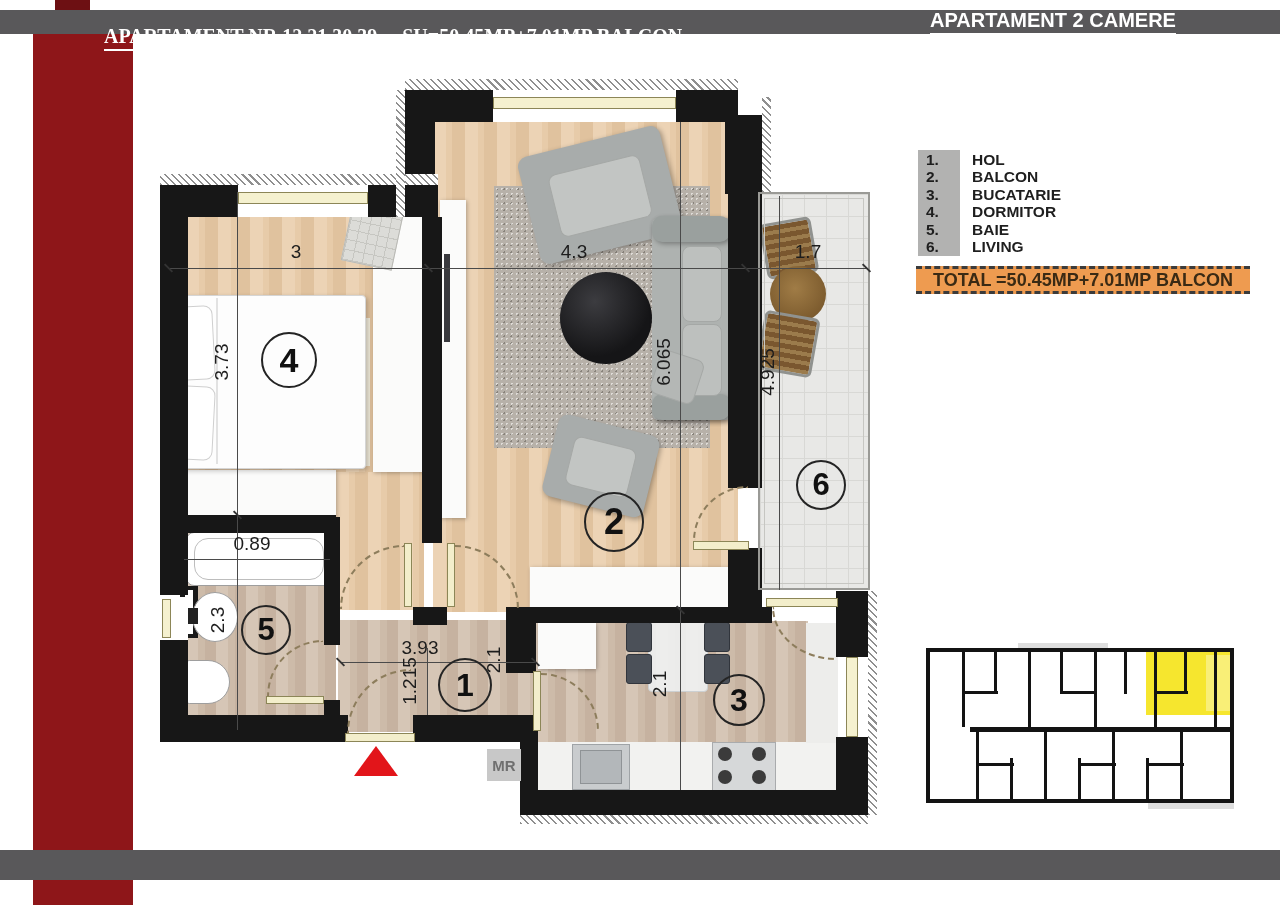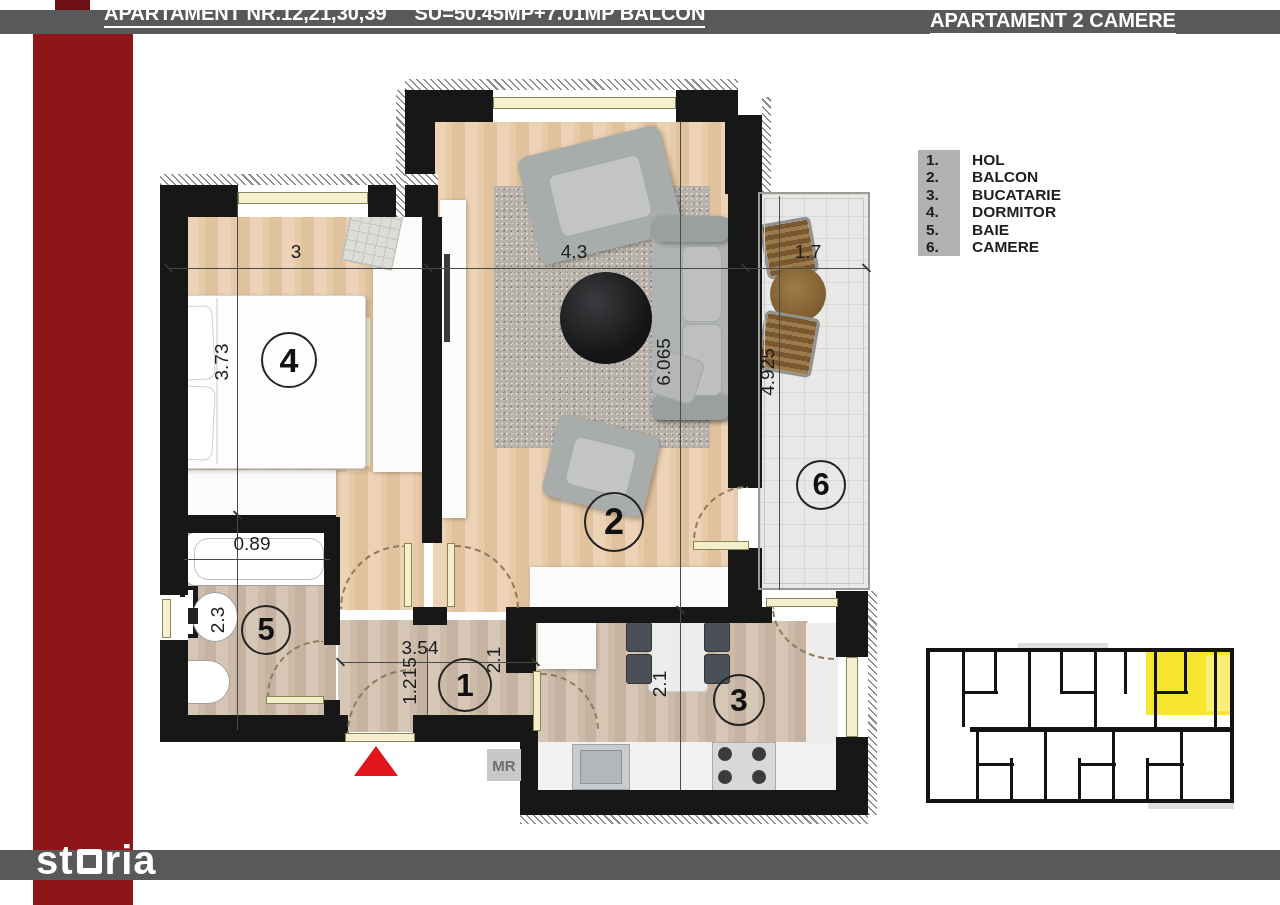--- a/index.html
+++ b/index.html
@@ -90,41 +90,44 @@
 </style>
 </head>
 <body>
 
 <div id="page">
 
   <div class="stripe" style="left:55px;top:0;width:35px;height:12px;background:#6d1013;"></div>
   <div class="stripe" style="left:33px;top:32px;width:100px;height:873px;"></div>
 
   <div class="bar" style="top:10px;"></div>
-  <div class="bar-title" style="left:104px;top:3px;"><span>APARTAMENT NR.12,21,30,39     SU=50.45MP+7.01MP BALCON</span></div>
+  <div class="bar-title" style="left:104px;top:26px;font-family:Liberation Serif, serif;"><span>APARTAMENT NR.12,21,30,39     SU=50.45MP+7.01MP BALCON</span></div>
   <div class="bar-title" style="left:930px;top:10px;"><span>APARTAMENT 2 CAMERE</span></div>
 
 
   <div class="leg-nums"></div>
   <div class="leg-col" style="left:926px;top:151px;">
     <div>1.</div>
     <div>2.</div>
     <div>3.</div>
     <div>4.</div>
     <div>5.</div>
     <div>6.</div>
   </div>
   <div class="leg-col" style="left:972px;top:151px;font-weight:bold;">
     <div>HOL</div>
     <div>BALCON</div>
     <div>BUCATARIE</div>
     <div>DORMITOR</div>
     <div>BAIE</div>
-    <div>CAMERE</div>
-  </div>
+    <div>LIVING</div>
+  </div>
+  <div class="total">
+      <span>TOTAL =50.45MP+7.01MP BALCON</span>
+    </div>
 
   <div class="wood" style="left:186px;top:217px;width:236px;height:255px;"></div>
   <div class="wood" style="left:336px;top:472px;width:88px;height:138px;"></div>
   <div class="wood" style="left:433px;top:120px;width:305px;height:492px;"></div>
   <div class="woodg" style="left:338px;top:620px;width:198px;height:112px;"></div>
   <div class="woodg" style="left:536px;top:621px;width:272px;height:122px;"></div>
   <div class="woodg" style="left:186px;top:532px;width:150px;height:183px;"></div>
   <div class="tile" style="left:760px;top:194px;width:108px;height:396px;"></div>
 
   <div class="white" style="left:186px;top:470px;width:150px;height:47px;"></div>
@@ -262,21 +265,21 @@
 
   <div class="dim" style="left:296px;top:252px;">3</div>
   <div class="dim" style="left:574px;top:252px;">4.3</div>
   <div class="dim" style="left:808px;top:252px;">1.7</div>
   <div class="dim v" style="left:222px;top:362px;">3.73</div>
   <div class="dim v" style="left:218px;top:620px;">2.3</div>
   <div class="dim" style="left:252px;top:544px;">0.89</div>
   <div class="dim v" style="left:664px;top:362px;">6.065</div>
   <div class="dim v" style="left:660px;top:684px;">2.1</div>
   <div class="dim v" style="left:768px;top:372px;">4.925</div>
-  <div class="dim" style="left:420px;top:648px;">3.54</div>
+  <div class="dim" style="left:420px;top:648px;">3.93</div>
   <div class="dim v" style="left:410px;top:681px;">1.215</div>
   <div class="dim v" style="left:494px;top:660px;">2.1</div>
 
   <div class="circle" style="left:261px;top:332px;width:52px;height:52px;font-size:34px;">4</div>
   <div class="circle" style="left:584px;top:492px;width:56px;height:56px;font-size:36px;">2</div>
   <div class="circle" style="left:796px;top:460px;width:46px;height:46px;font-size:31px;">6</div>
   <div class="circle" style="left:241px;top:605px;width:46px;height:46px;font-size:31px;">5</div>
   <div class="circle" style="left:438px;top:658px;width:50px;height:50px;font-size:32px;">1</div>
   <div class="circle" style="left:713px;top:674px;width:48px;height:48px;font-size:32px;">3</div>
 
@@ -311,15 +314,14 @@
     <div class="mw" style="left:262px;top:89px;width:3px;height:67px;"></div>
     <div class="mw" style="left:92px;top:115px;width:3px;height:45px;"></div>
     <div class="mw" style="left:160px;top:115px;width:3px;height:45px;"></div>
     <div class="mw" style="left:228px;top:115px;width:3px;height:45px;"></div>
     <div class="mw" style="left:58px;top:120px;width:38px;height:3px;"></div>
     <div class="mw" style="left:160px;top:120px;width:38px;height:3px;"></div>
     <div class="mw" style="left:228px;top:120px;width:38px;height:3px;"></div>
   </div>
 
   <div class="bar" style="top:850px;height:30px;"></div>
-  <div class="logo"><span>st</span><span class="o"></span><span>ria</span></div>
 
 </div>
 
 </body></html>

